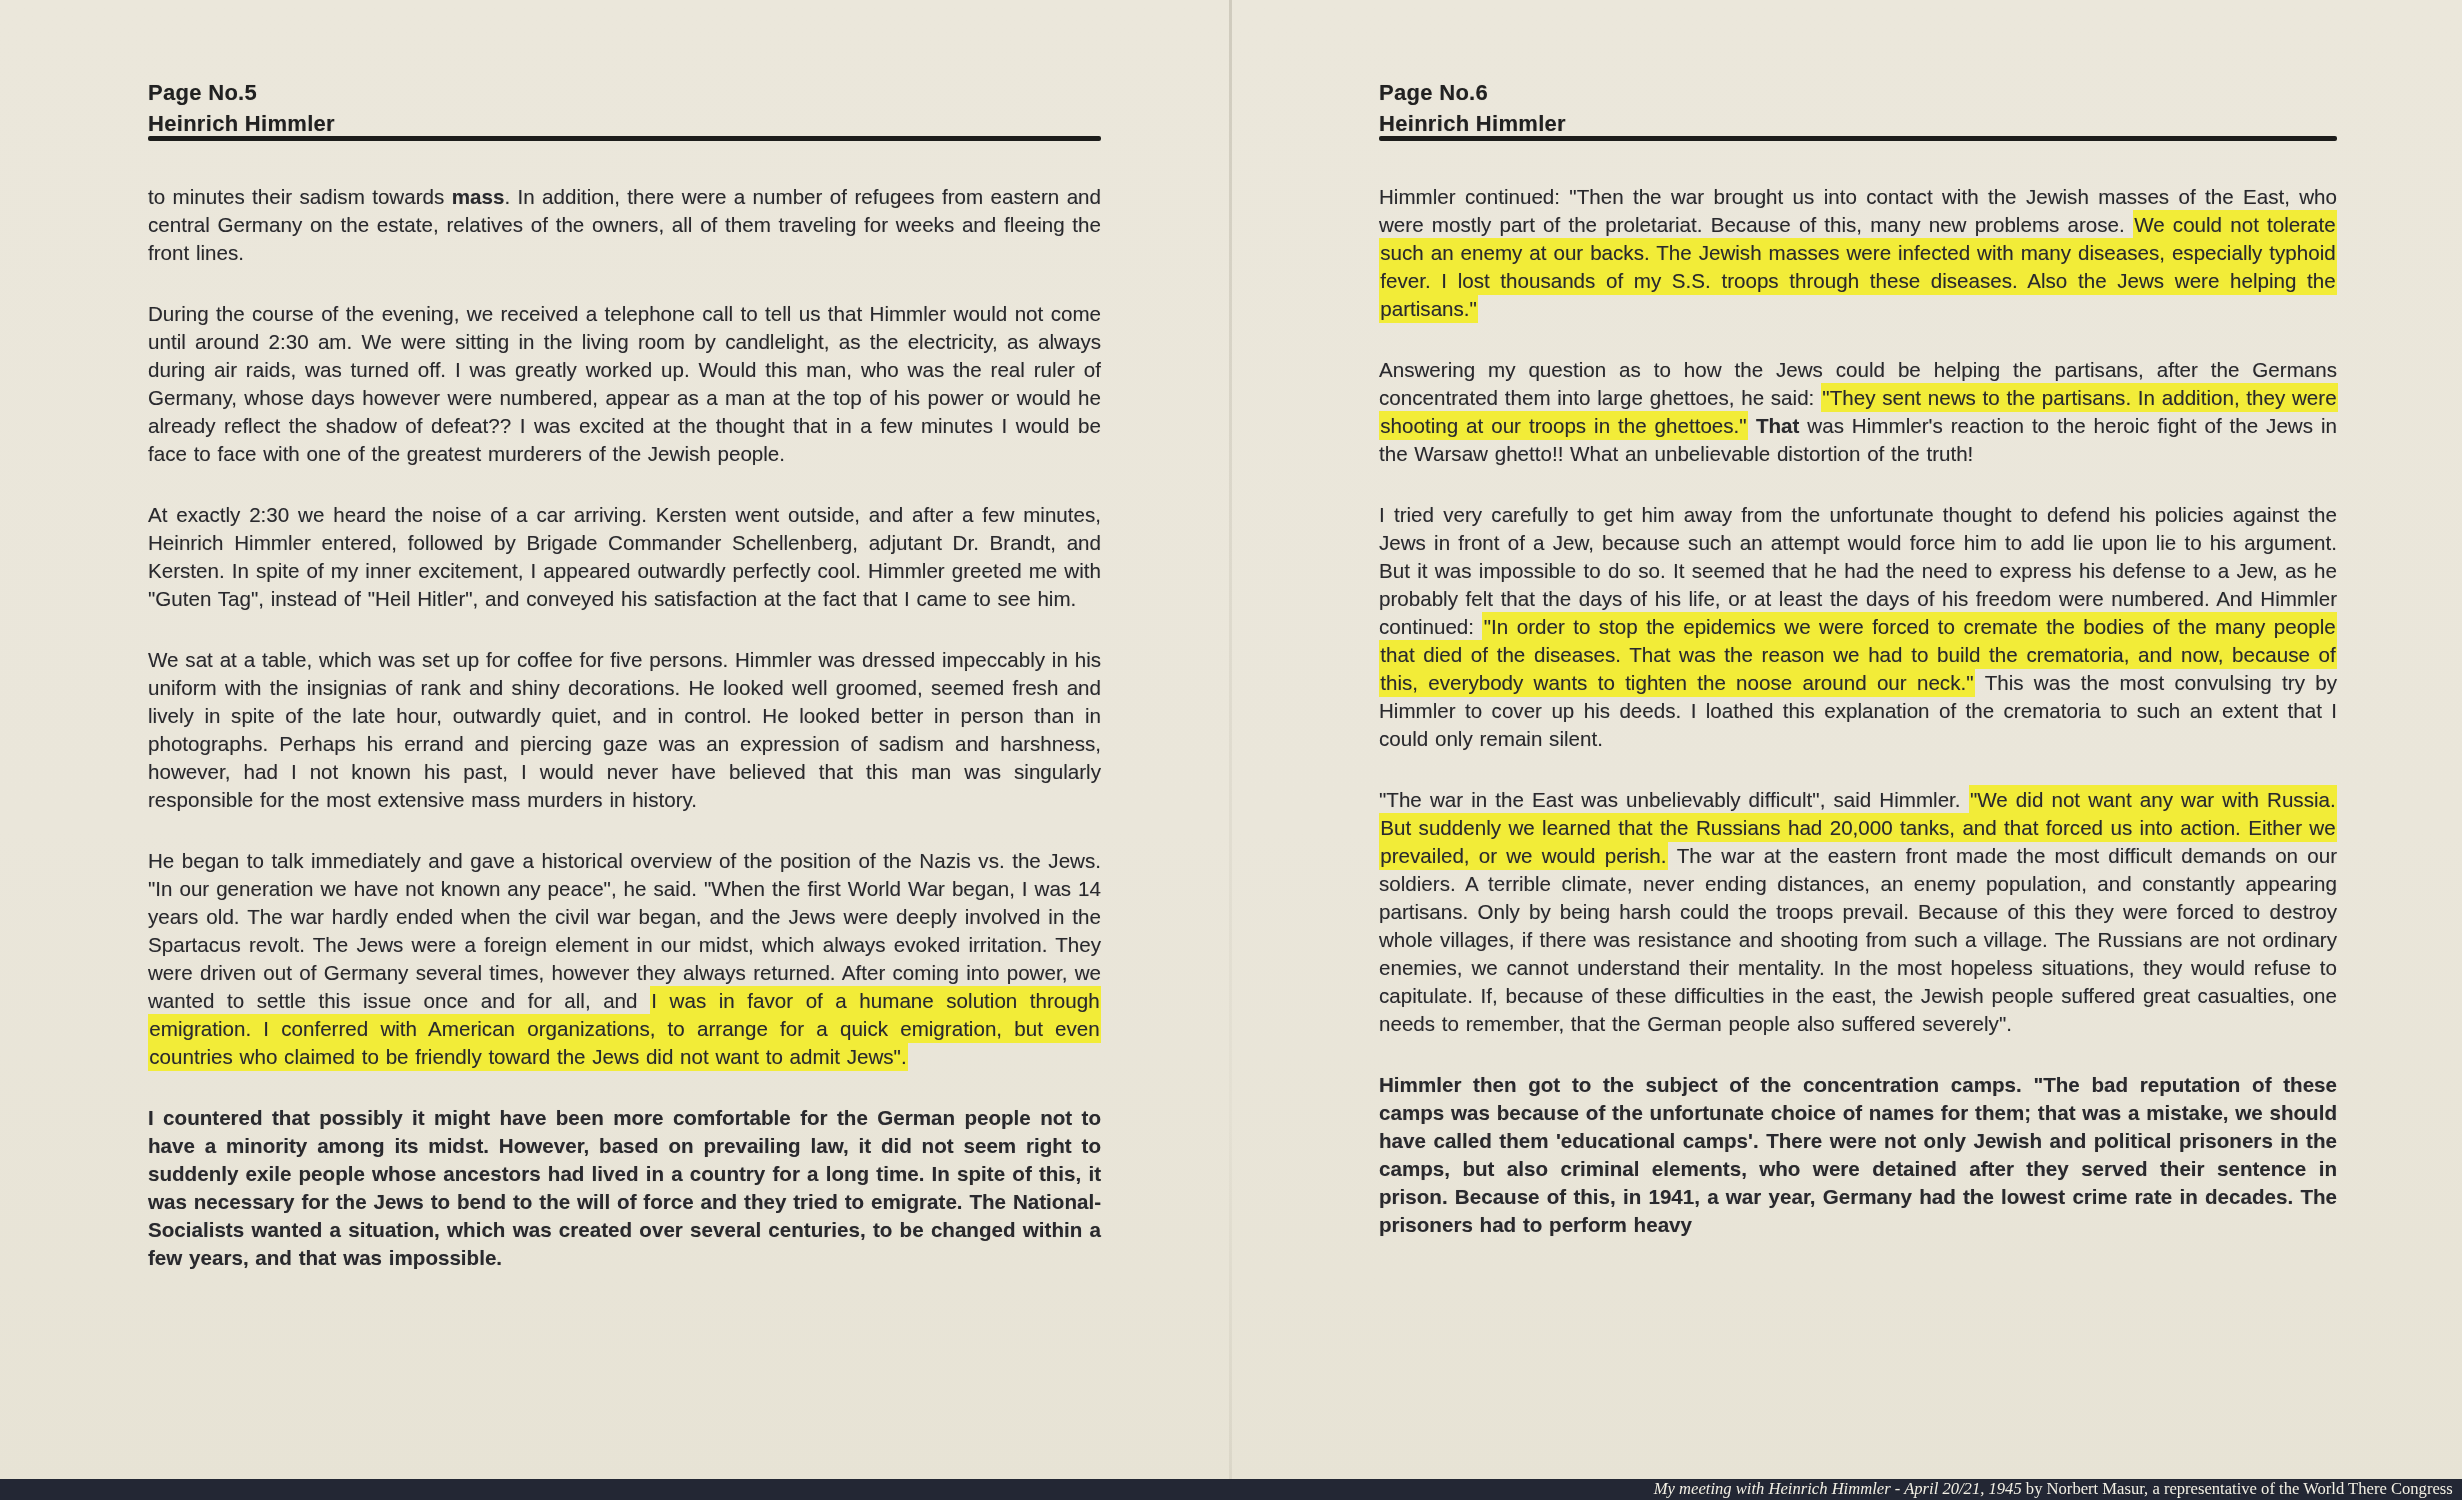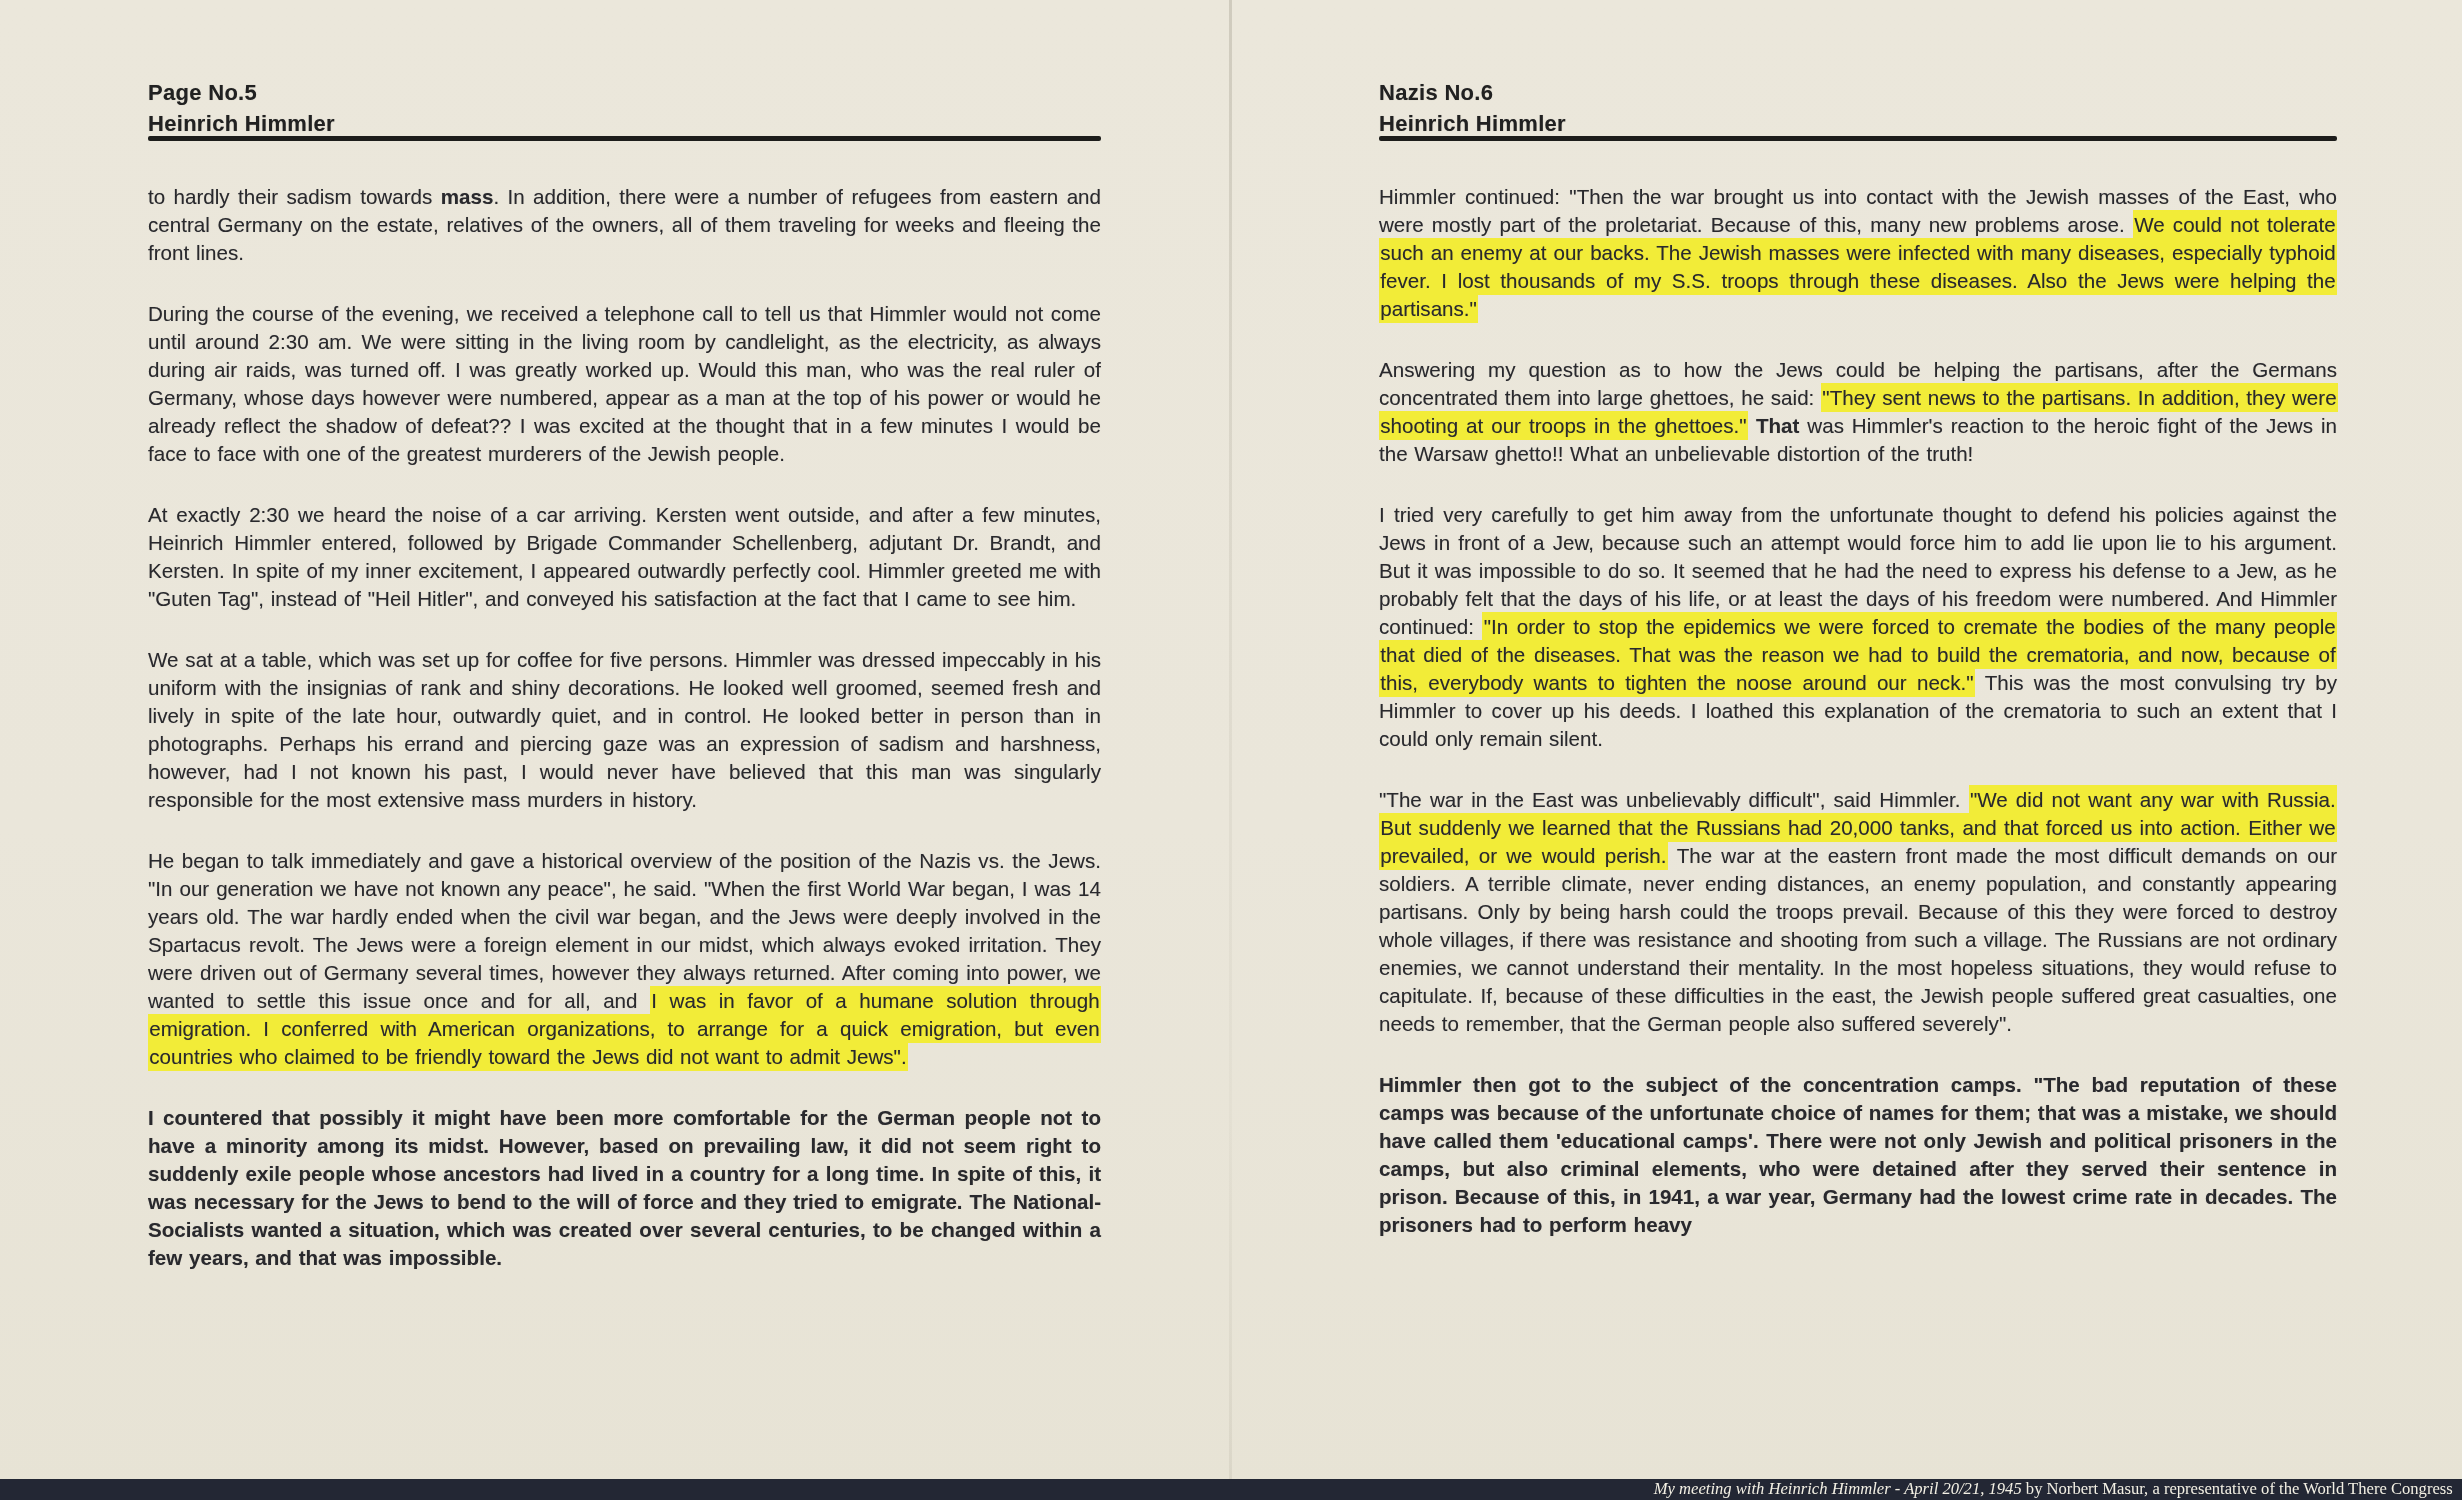--- a/index.html
+++ b/index.html
@@ -102,32 +102,32 @@
 <div class="sheet">
   <div class="seam"></div>
 
   <section class="page page-left">
     <header>
       <div class="hdr">Page No.5</div>
       <div class="hdr">Heinrich Himmler</div>
     </header>
     <div class="rule"></div>
     <div class="body">
-        <p class="para"><span>to hardly their sadism towards </span><span class="b">mass</span><span>. In addition, there were a number of refugees from eastern and central Germany on the estate, relatives of the owners, all of them traveling for weeks and fleeing the front lines.</span></p>
+        <p class="para"><span>to minutes their sadism towards </span><span class="b">mass</span><span>. In addition, there were a number of refugees from eastern and central Germany on the estate, relatives of the owners, all of them traveling for weeks and fleeing the front lines.</span></p>
         <p class="para"><span>During the course of the evening, we received a telephone call to tell us that  Himmler would not come until around 2:30 am. We were sitting in the living room by candlelight, as the electricity, as always during air raids, was turned off. I was greatly worked up. Would this man, who was the real ruler of Germany, whose days however were numbered, appear as a man at the top of his power or would he already reflect the shadow of defeat?? I was excited at the thought that in a few minutes I would be face to face with one of the greatest murderers of the Jewish people.</span></p>
         <p class="para"><span>At exactly 2:30 we heard the noise of a car arriving. Kersten went outside, and after a few minutes, Heinrich Himmler entered, followed by Brigade Commander Schellenberg, adjutant Dr. Brandt, and Kersten. In spite of my inner excitement, I appeared outwardly perfectly cool. Himmler greeted me with "Guten Tag", instead of "Heil Hitler", and conveyed his satisfaction at the fact that I came to see him.</span></p>
         <p class="para"><span>We sat at a table, which was set up for coffee for five persons. Himmler was dressed impeccably in his uniform with the insignias of rank and shiny decorations. He looked well groomed, seemed fresh and lively in spite of the late hour, outwardly quiet, and in control. He looked better in person than in photographs. Perhaps his errand and piercing gaze was an expression of sadism and harshness, however, had I not known his past, I would never have believed that this man was singularly responsible for the most extensive mass murders in history.</span></p>
         <p class="para"><span>He began to talk immediately and gave a historical overview of the position of the Nazis vs. the Jews. "In our generation we have not known any peace", he said. "When the first World War began, I was 14 years old. The war hardly ended when the civil war began, and the Jews were deeply involved in the Spartacus revolt. The Jews were a foreign element in our midst, which always evoked irritation. They were driven out of Germany several times, however they always returned. After coming into power, we wanted to settle this issue once and for all, and </span><span class="hl">I was in favor of a humane solution through emigration. I conferred with American organizations, to arrange for a quick emigration, but even countries who claimed to be friendly toward the Jews did not want to admit Jews".</span></p>
         <p class="para"><span>I countered that possibly it might have been more comfortable for the German people not to have a minority among its midst. However, based on prevailing law, it did not seem right to suddenly exile people whose ancestors had lived in a country for a long time. In spite of this, it was necessary for the Jews to bend to the will of force and they tried to emigrate. The National-Socialists wanted a situation, which was created over several centuries, to be changed within a few years, and that was impossible.</span></p>
       </div>
   </section>
 
   <section class="page page-right">
     <header>
-      <div class="hdr">Nazis No.6</div>
+      <div class="hdr">Page No.6</div>
       <div class="hdr">Heinrich Himmler</div>
     </header>
     <div class="rule"></div>
     <div class="body">
         <p class="para"><span>Himmler continued: "Then the war brought us into contact with the Jewish masses of the East, who were mostly part of the proletariat. Because of this, many new problems arose. </span><span class="hl">We could not tolerate such an enemy at our backs. The Jewish masses were infected with many diseases, especially typhoid fever. I lost thousands of my S.S. troops through these diseases. Also the Jews were helping the partisans."</span></p>
         <p class="para"><span>Answering my question as to how the Jews could be helping the partisans, after the Germans concentrated them into large ghettoes, he said: </span><span class="hl">"They sent news to the partisans. In addition, they were shooting at our troops in the ghettoes."</span><span> </span><span class="b">That</span><span> was Himmler's reaction to the heroic fight of the Jews in the Warsaw ghetto!! What an unbelievable distortion of the truth!</span></p>
         <p class="para"><span>I tried very carefully to get him away from the unfortunate thought to defend his policies against the Jews in front of a Jew, because such an attempt would force him to add lie upon lie to his argument. But it was impossible to do so. It seemed that he had the need to express his defense to a Jew, as he probably felt that the days of his life, or at least the days of his freedom were numbered.  And Himmler continued: </span><span class="hl">"In order to stop the epidemics we were forced to cremate the bodies of the many people that died of the diseases. That was the reason we had to build the crematoria, and now, because of this, everybody wants to tighten the noose around our neck."</span><span> This was the most convulsing try by Himmler to cover up his deeds. I loathed this explanation of the crematoria to such an extent that I could only remain silent.</span></p>
         <p class="para"><span>"The war in the East was unbelievably difficult", said Himmler. </span><span class="hl">"We did not want any war with Russia. But suddenly we learned that the Russians had 20,000 tanks, and that forced us into action. Either we prevailed, or we would perish.</span><span> The war at the eastern front made the most difficult demands on our soldiers. A terrible climate, never ending distances, an enemy population, and constantly appearing partisans. Only by being harsh could the troops prevail. Because of this they were forced to destroy whole villages, if there was resistance and shooting from such a village. The Russians are not ordinary enemies, we cannot understand their mentality. In the most hopeless situations, they would refuse to capitulate.  If, because of these difficulties in the east, the Jewish people suffered great casualties, one needs to remember, that the German people also suffered severely".</span></p>
         <p class="para"><span>Himmler then got to the subject of the concentration camps. "The bad reputation of these camps was because of the unfortunate choice of names for them; that was a mistake, we should have called them 'educational camps'. There were not only Jewish and political prisoners in the camps, but also criminal elements, who were detained after they served their sentence in prison. Because of this, in 1941, a war year, Germany had the lowest crime rate in decades. The prisoners had to perform heavy</span></p>
       </div>

